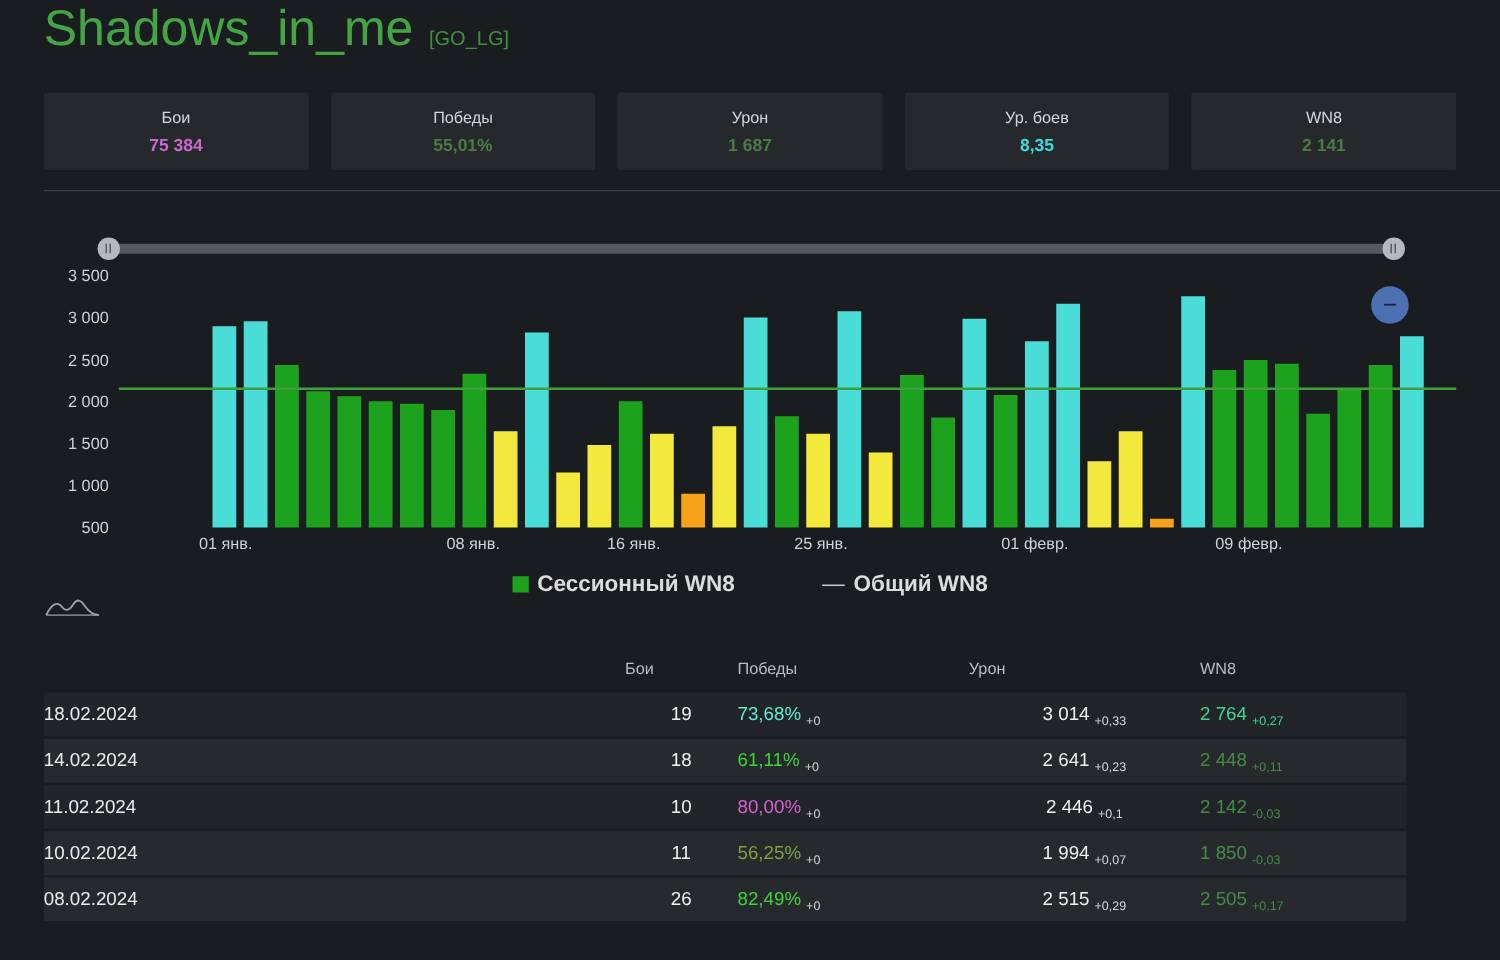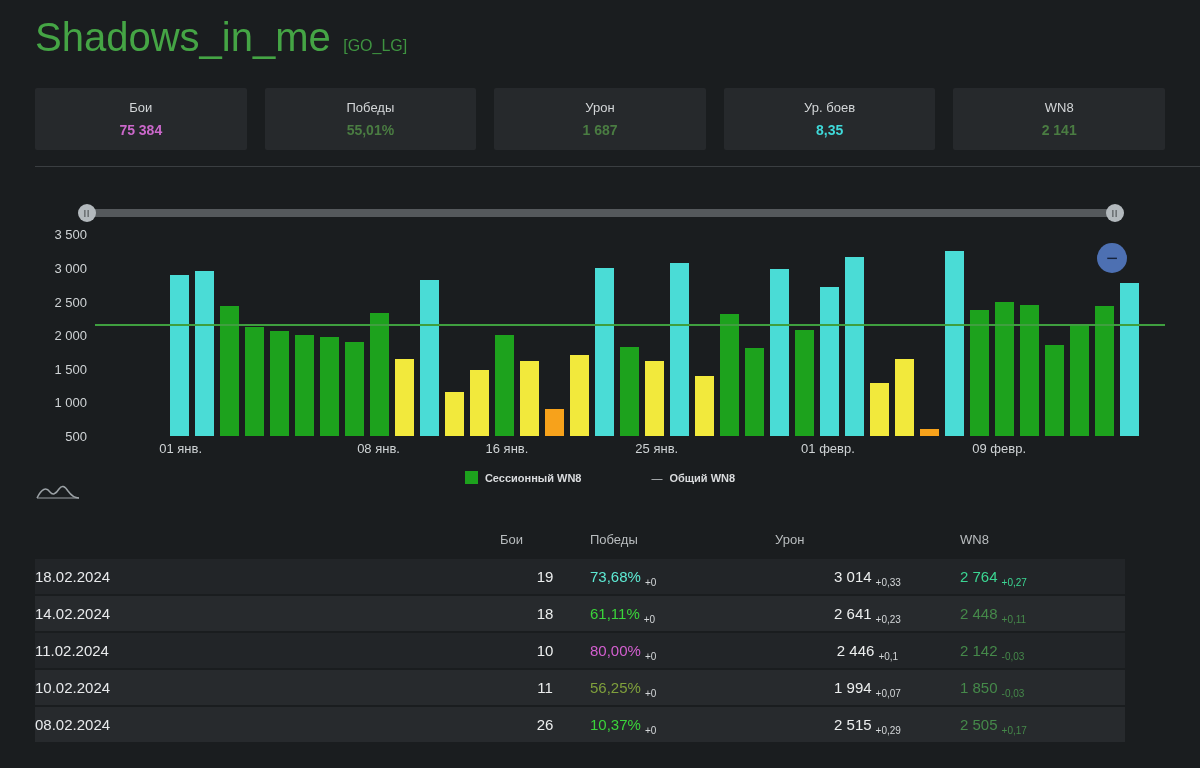--- a/index.html
+++ b/index.html
@@ -6,21 +6,21 @@
   html, body { margin: 0; padding: 0; }
   body {
     width: 1200px; height: 768px; overflow: hidden;
     background: #1a1d1f;
     font-family: "Liberation Sans", sans-serif;
     color: #dfe2e4;
   }
   .page { padding: 0 35px; }
 
   
-  header { padding-top: 0; white-space: nowrap; margin-top: 14px; }
+  header { padding-top: 0; white-space: nowrap; }
   .title { display: inline; margin: 0; font-size: 40px; line-height: 46px; font-weight: 400; color: #45a545; }
   .clan { font-size: 16px; color: #3e9340; margin-left: 8px; }
 
   
   .cards { display: flex; gap: 18px; margin-top: 28px; }
   .card {
     flex: 1; height: 62px; background: #26292c; border-radius: 2px;
     display: flex; flex-direction: column; align-items: center; justify-content: center; gap: 7px;
     cursor: pointer;
   }
@@ -48,21 +48,21 @@
   .bar { width: 19px; flex: 0 0 auto; }
   .overall-line { position: absolute; left: 0; right: 0; height: 2px; background: #3f9f3f; z-index: 2; }
   .x-axis { position: relative; height: 20px; margin-left: 60px; margin-top: 5px; }
   .x-axis span { position: absolute; transform: translateX(-50%); font-size: 13px; color: #cfd3d5; white-space: nowrap; }
   .collapse-btn {
     position: absolute; right: 38px; top: 12px; width: 30px; height: 30px; border-radius: 50%;
     background: #4d70b2; color: #16233c; border: none; font-size: 20px; line-height: 26px;
     cursor: pointer; z-index: 3; padding: 0;
   }
 
-  .legend { display: flex; justify-content: center; gap: 70px; margin-top: 10px; font-size: 11px; font-weight: bold; color: #dadcde; }
+  .legend { display: flex; justify-content: center; gap: 70px; margin-top: 10px; font-size: 18px; font-weight: bold; color: #dadcde; }
   .legend-item { display: flex; align-items: center; gap: 7px; }
   .swatch { width: 13px; height: 13px; background: #1da21d; display: inline-block; }
   .line-swatch { color: #c9cdcf; font-weight: normal; }
 
   .chart-type { margin-top: -6px; width: 50px; cursor: pointer; }
 
   
   .table { margin-top: 24px; margin-right: 40px; }
   .thead { display: grid; grid-template-columns: 465px 90px 185px 185px 1fr; padding: 4px 0 12px; font-size: 13px; color: #b9bdbf; }
   .trow { display: grid; grid-template-columns: 465px 90px 185px 185px 1fr; height: 35px; align-items: center; font-size: 15px; margin-bottom: 2px; background: #222528; cursor: pointer; }
@@ -229,20 +229,20 @@
         <div class="trow alt">
           <div class="cell date">10.02.2024</div>
           <div class="cell num">11</div>
           <div class="cell"><span style="color:#7fa03c">56,25%</span><span class="delta">+0</span></div>
           <div class="cell num">1 994<span class="delta">+0,07</span></div>
           <div class="cell"><span style="color:#45894a">1 850<span class="delta" style="color:#45894a">-0,03</span></span></div>
         </div>
         <div class="trow alt">
           <div class="cell date">08.02.2024</div>
           <div class="cell num">26</div>
-          <div class="cell"><span style="color:#3ad43a">10,37%</span><span class="delta">+0</span></div>
+          <div class="cell"><span style="color:#3ad43a">82,49%</span><span class="delta">+0</span></div>
           <div class="cell num">2 515<span class="delta">+0,29</span></div>
           <div class="cell"><span style="color:#45894a">2 505<span class="delta" style="color:#45894a">+0,17</span></span></div>
         </div>
       </div>
   </section>
 
 </div>
 
 </body></html>

